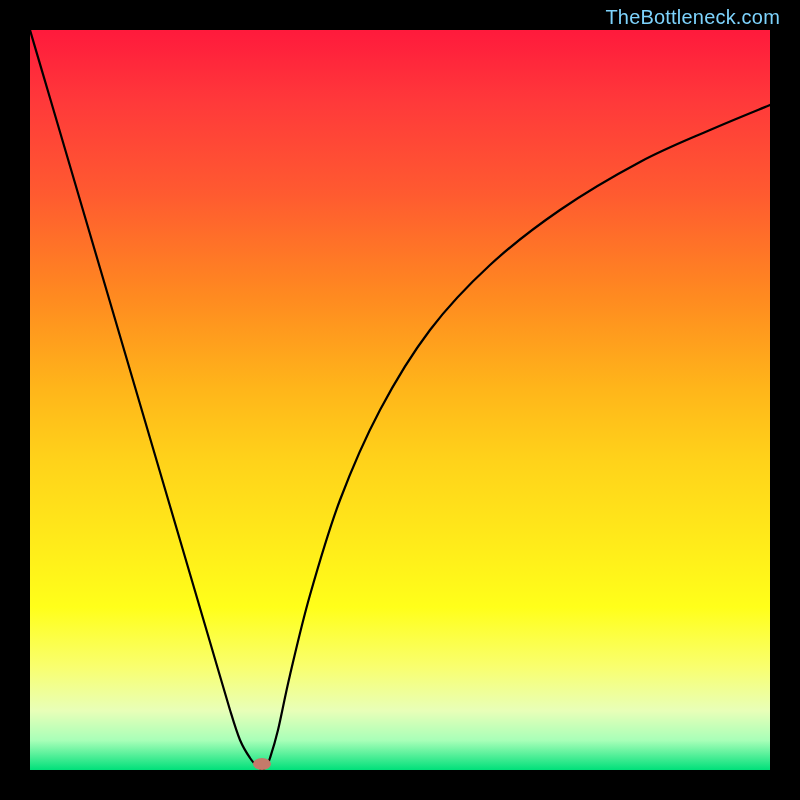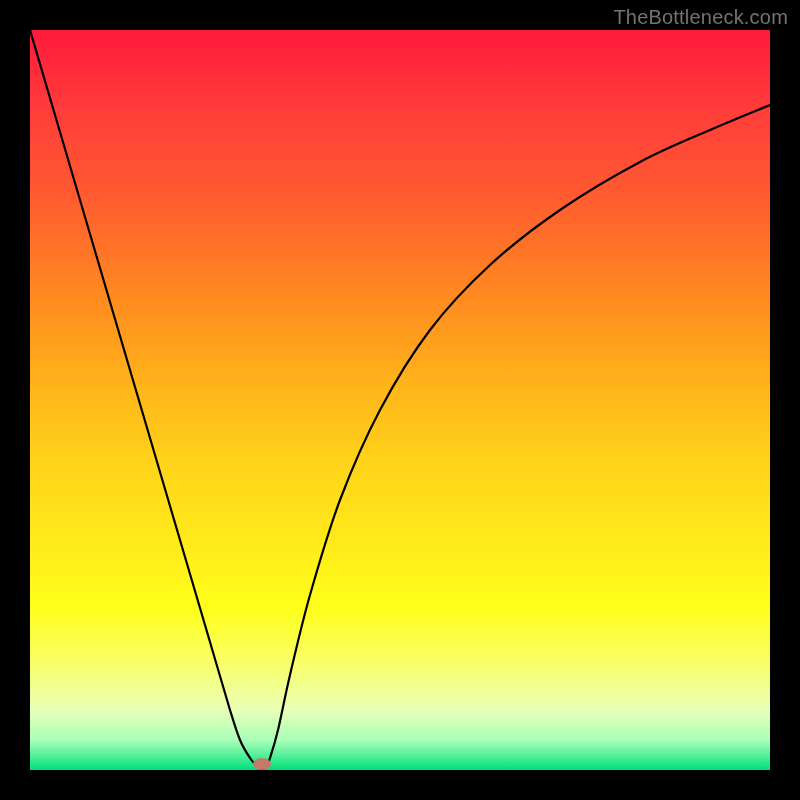--- a/index.html
+++ b/index.html
@@ -41,22 +41,22 @@
   .curve-svg {
     position: absolute;
     left: 0;
     top: 0;
     width: 740px;
     height: 740px;
   }
   .watermark {
     position: absolute;
     top: 6px;
-    right: 12px;
-    color: #737373;
+    right: 20px;
+    color: #7dd3fc;
     font-size: 20px;
     font-weight: 400;
     letter-spacing: 0.2px;
     user-select: none;
   }
 </style>
 </head>
 <body>
 
 <div class="frame">

